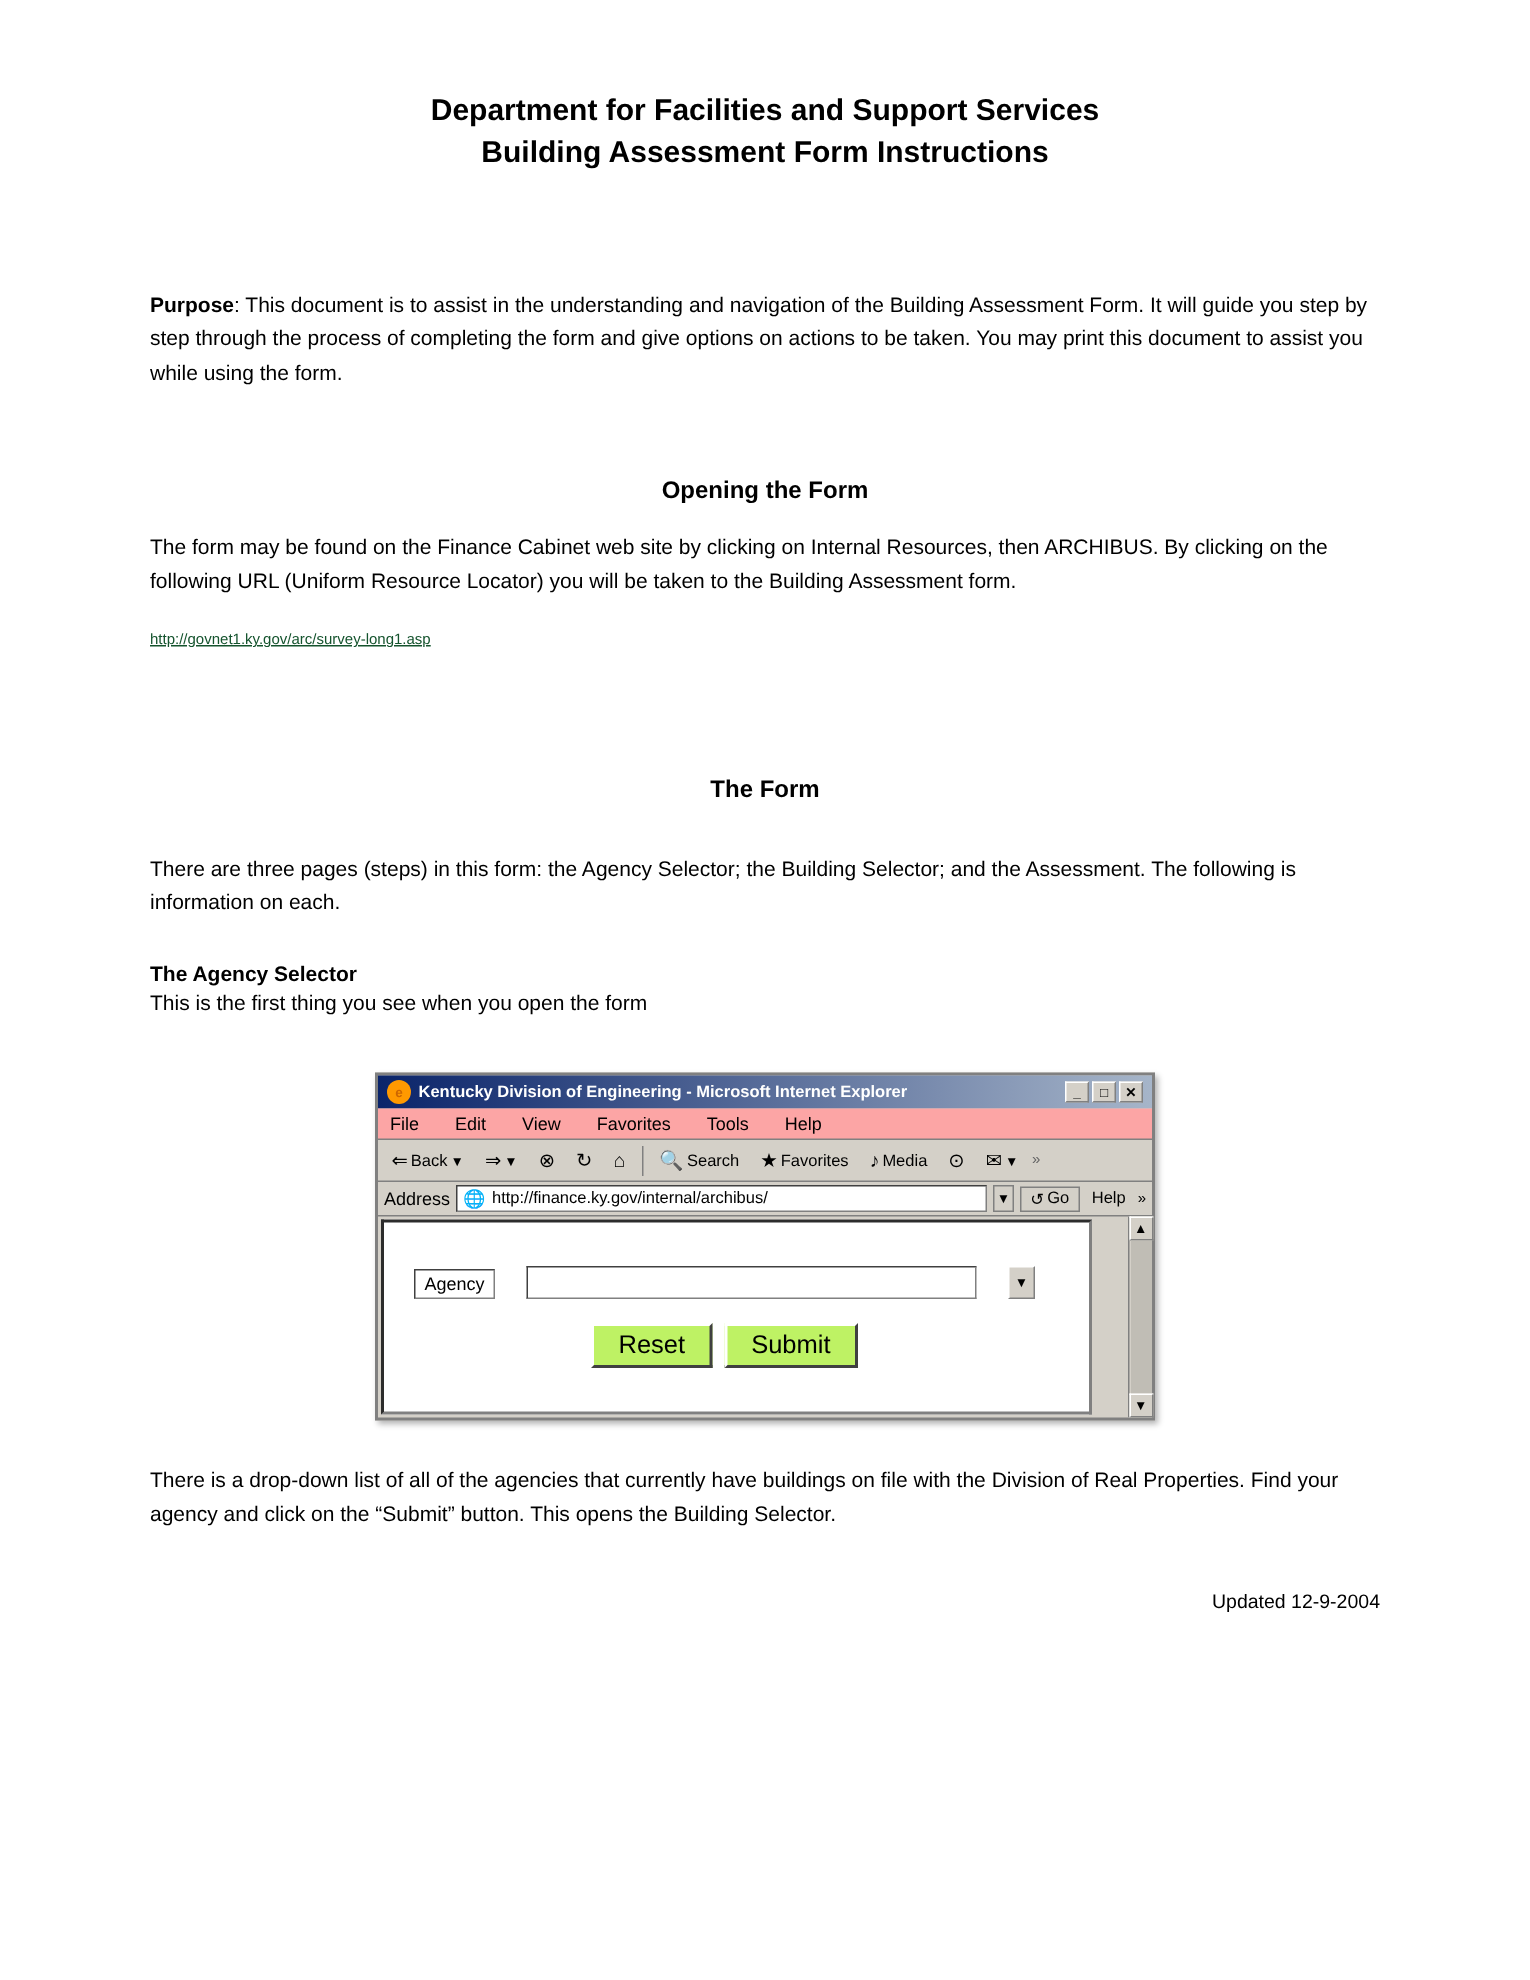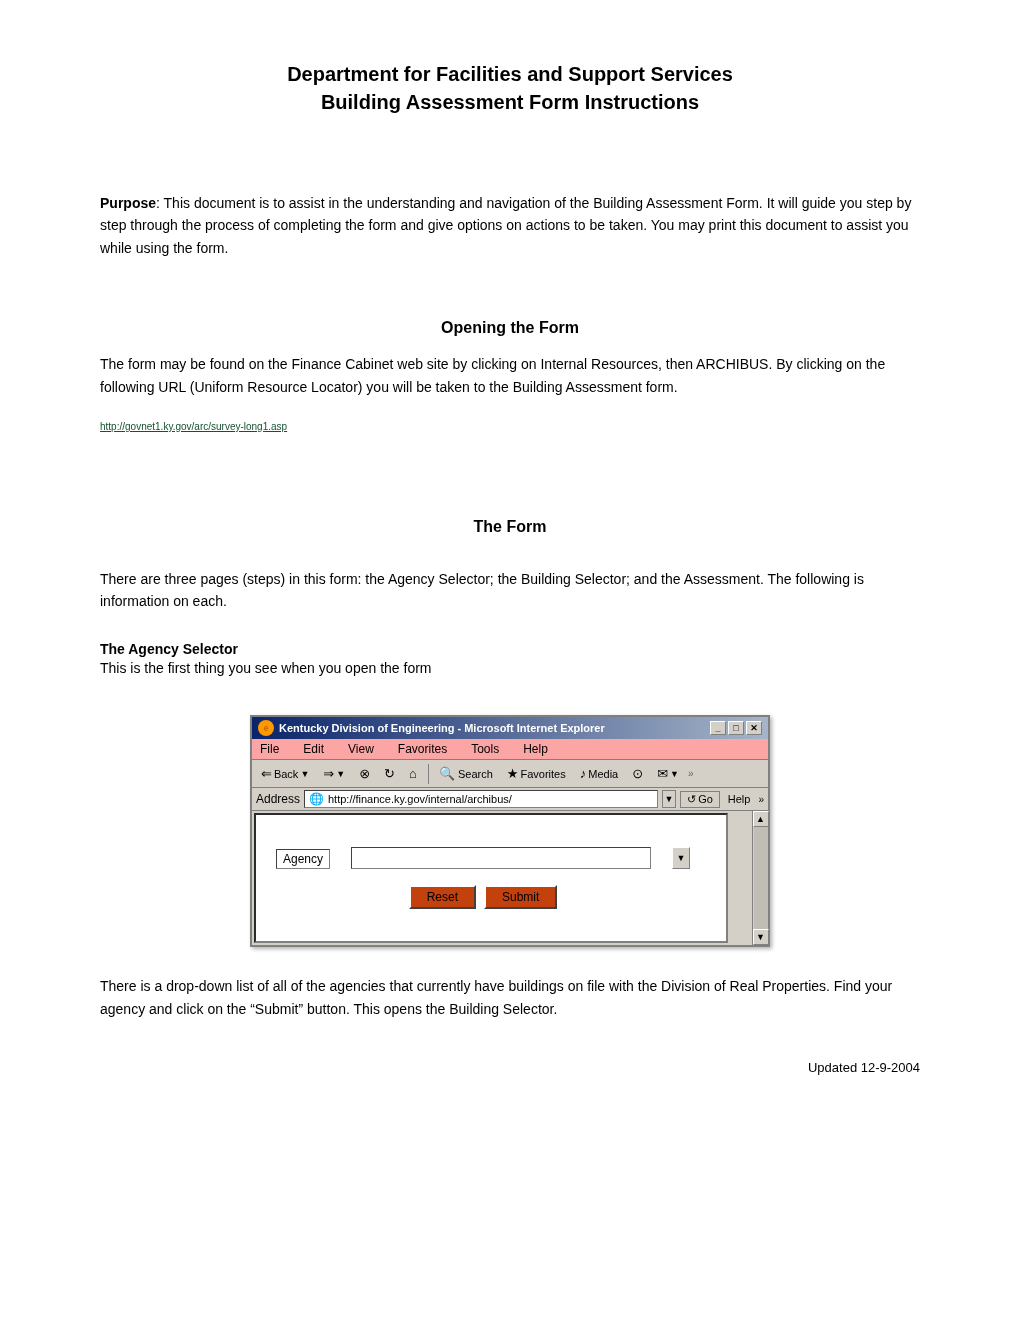--- a/index.html
+++ b/index.html
@@ -359,26 +359,26 @@
       font-size: 9px;
     }
 
     .button-row {
       display: flex;
       gap: 8px;
     }
 
     .win-btn {
       padding: 3px 16px;
-      background: #c2410c;
+      background: #bef264;
       border: 2px solid #ffffff;
       border-bottom-color: #404040;
       border-right-color: #404040;
       cursor: pointer;
-      font-size: 12px;
+      font-size: 17px;
       font-family: Arial, sans-serif;
     }
 
     .updated-text {
       text-align: right;
       font-family: Arial, sans-serif;
       font-size: 13px;
       margin-top: 40px;
     }
 

